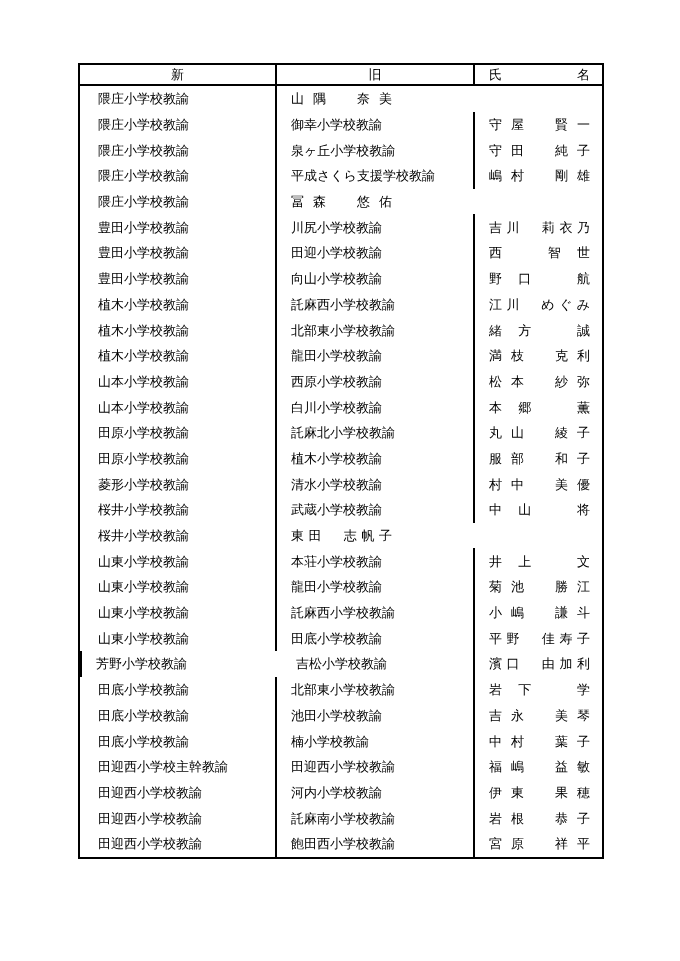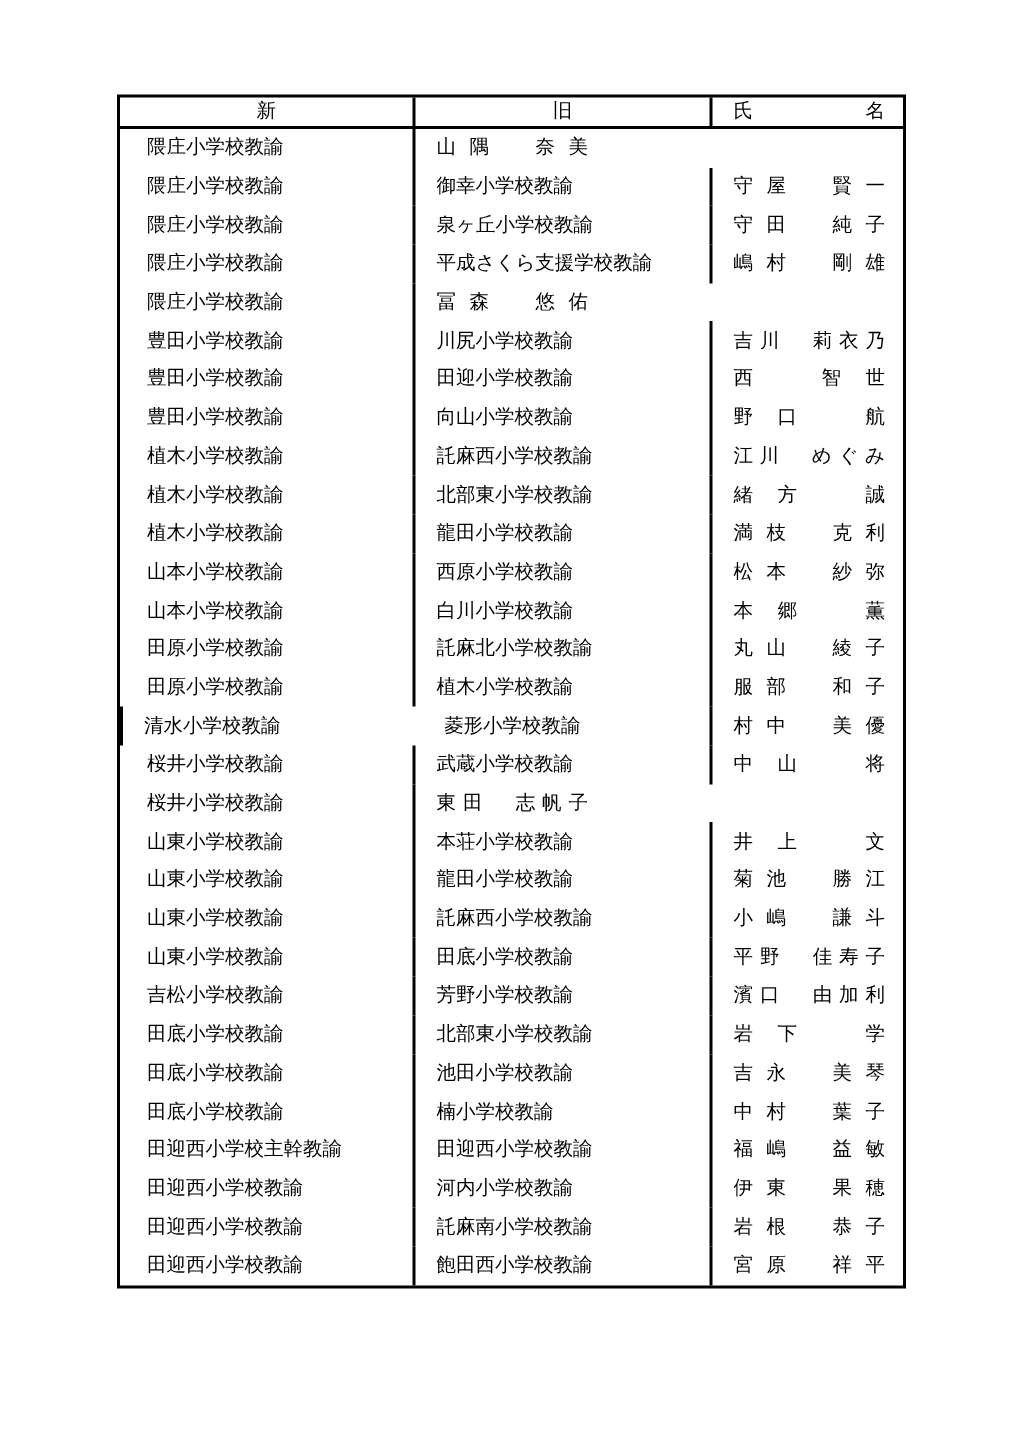--- a/index.html
+++ b/index.html
@@ -280,22 +280,22 @@
               <span class="nch">服</span>
               <span class="nch">部</span>
               <span class="nch">　</span>
               <span class="nch">和</span>
               <span class="nch">子</span>
             </span>
     </div>
   </div>
 
   <div class="trow">
+    <div class="cell c-new">菱形小学校教諭</div>
     <div class="cell c-old">清水小学校教諭</div>
-    <div class="cell c-new">菱形小学校教諭</div>
     <div class="cell c-name">
       <span class="name-field">
               <span class="nch">村</span>
               <span class="nch">中</span>
               <span class="nch">　</span>
               <span class="nch">美</span>
               <span class="nch">優</span>
             </span>
     </div>
   </div>
@@ -377,22 +377,22 @@
               <span class="nch">野</span>
               <span class="nch">　</span>
               <span class="nch">佳</span>
               <span class="nch">寿</span>
               <span class="nch">子</span>
             </span>
     </div>
   </div>
 
   <div class="trow">
+    <div class="cell c-old">芳野小学校教諭</div>
     <div class="cell c-new">吉松小学校教諭</div>
-    <div class="cell c-old">芳野小学校教諭</div>
     <div class="cell c-name">
       <span class="name-field">
               <span class="nch">濱</span>
               <span class="nch">口</span>
               <span class="nch">　</span>
               <span class="nch">由</span>
               <span class="nch">加</span>
               <span class="nch">利</span>
             </span>
     </div>

